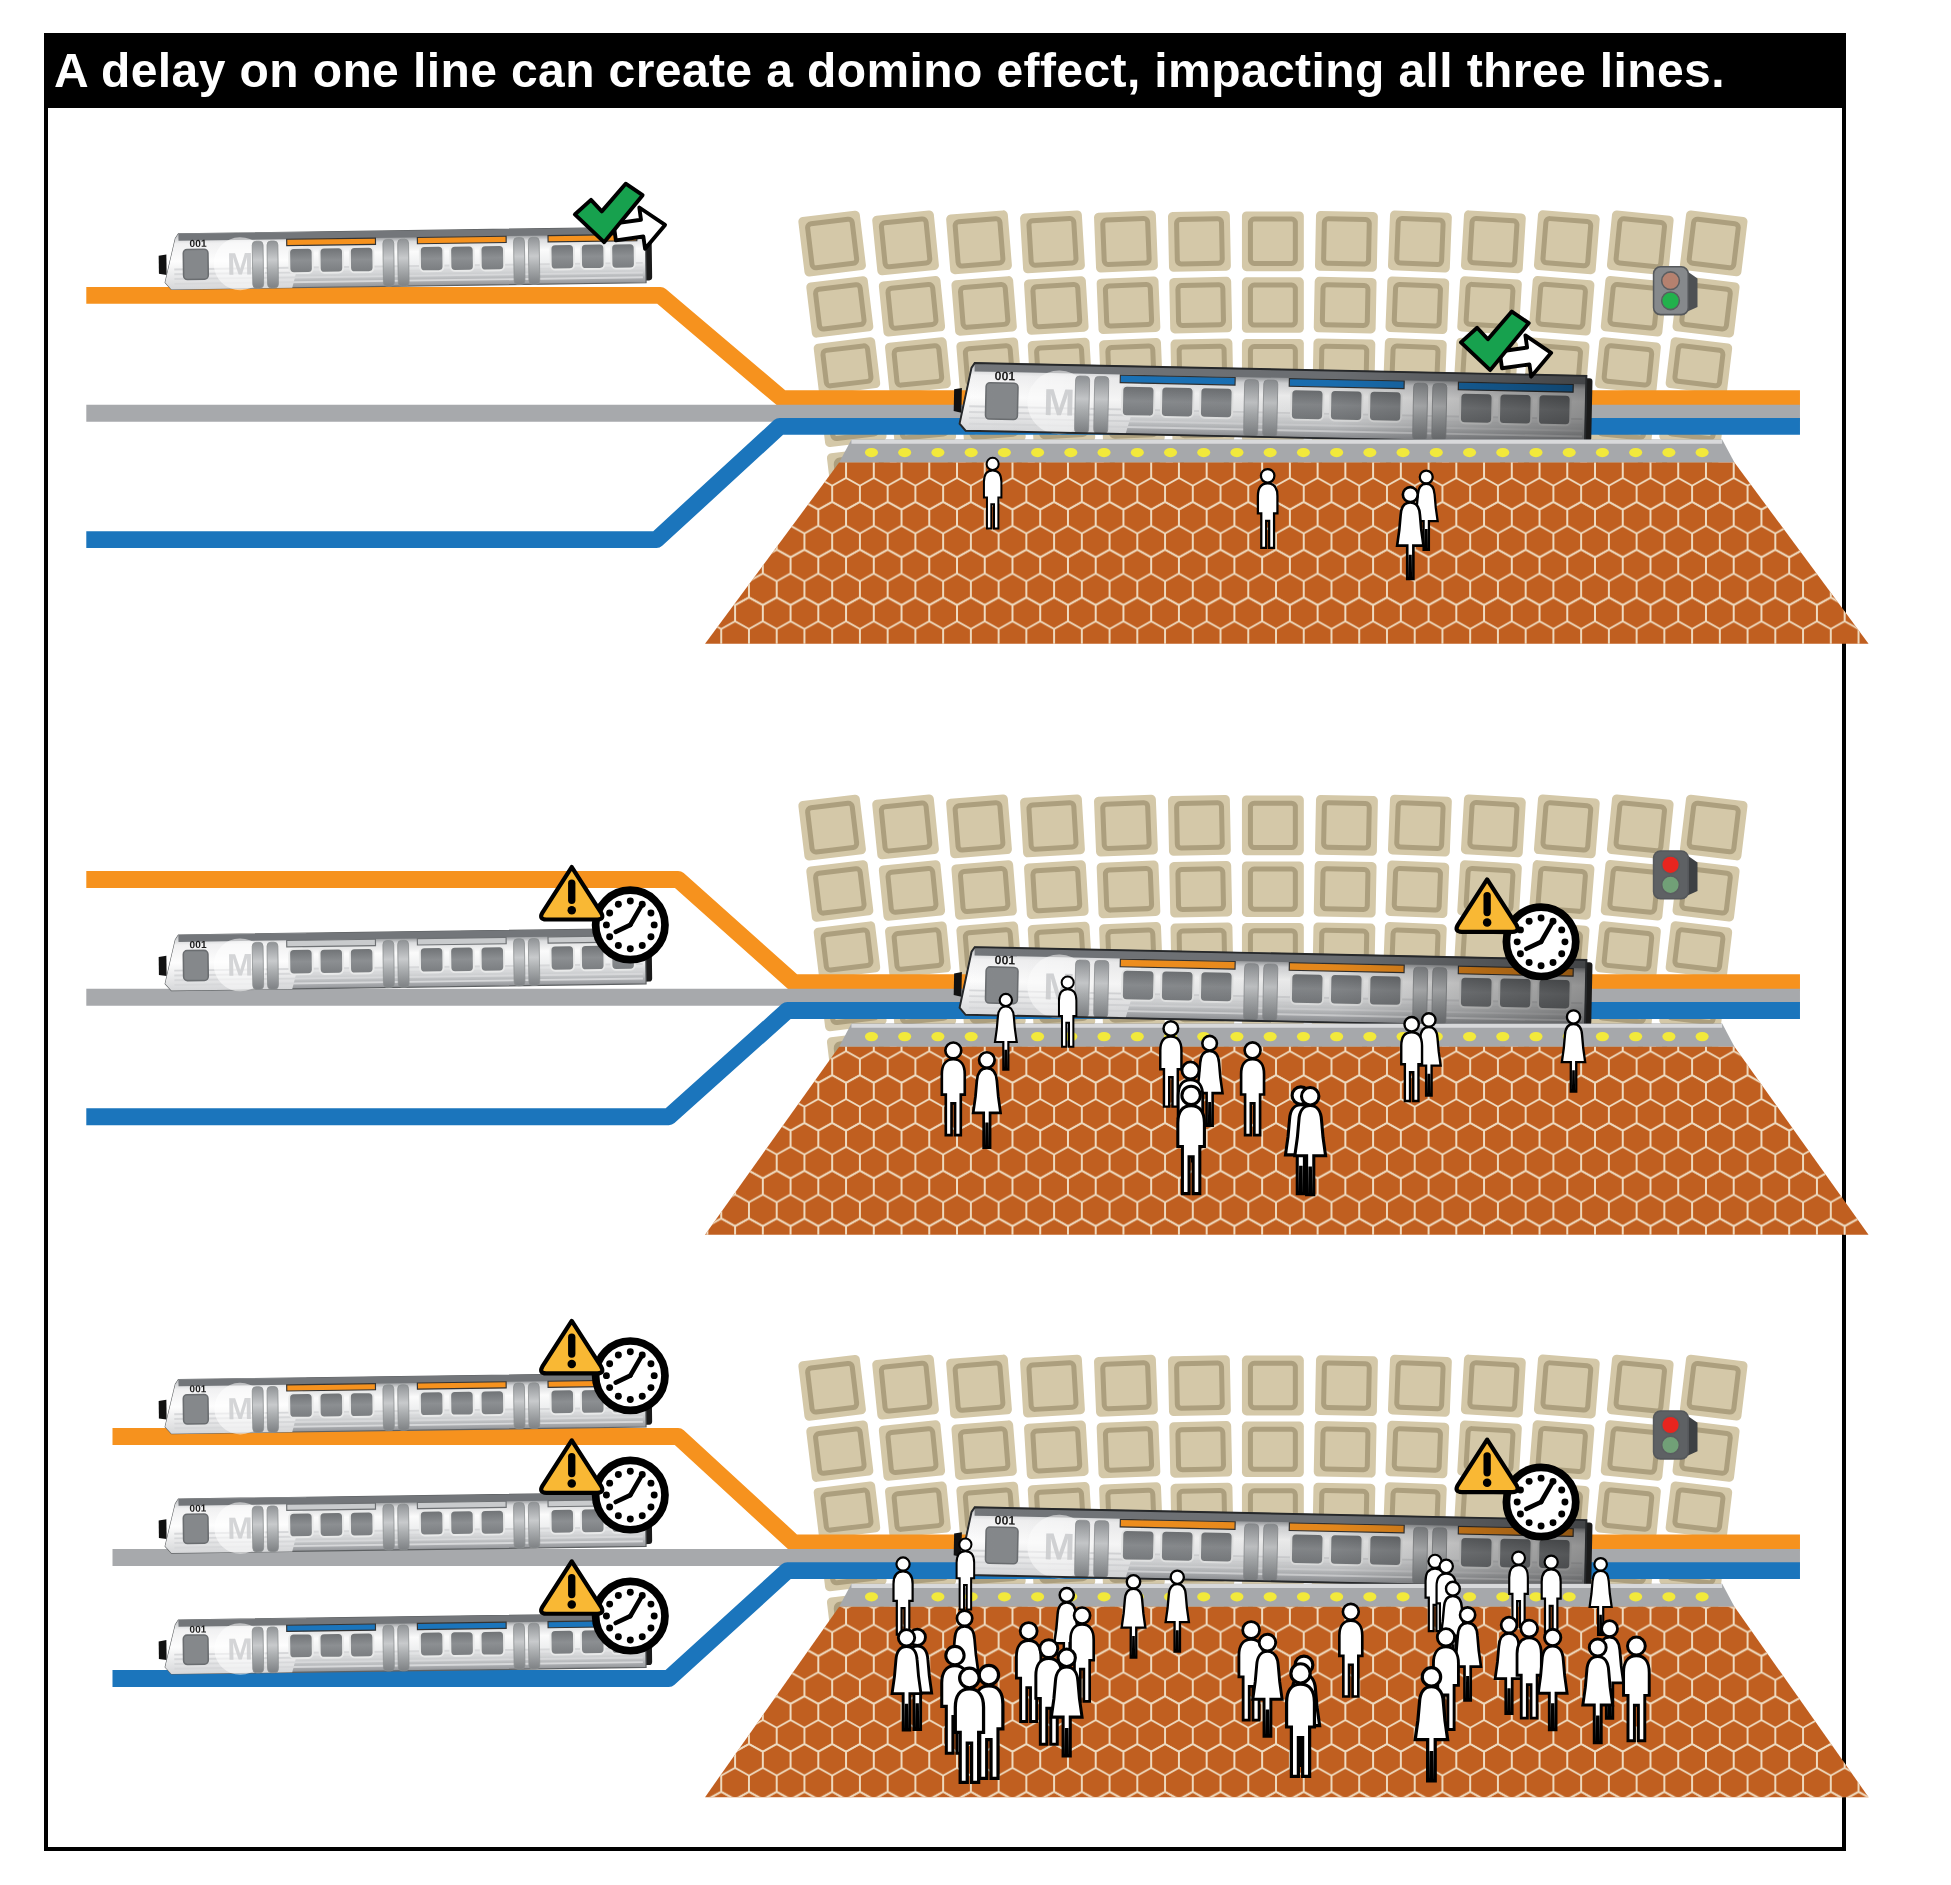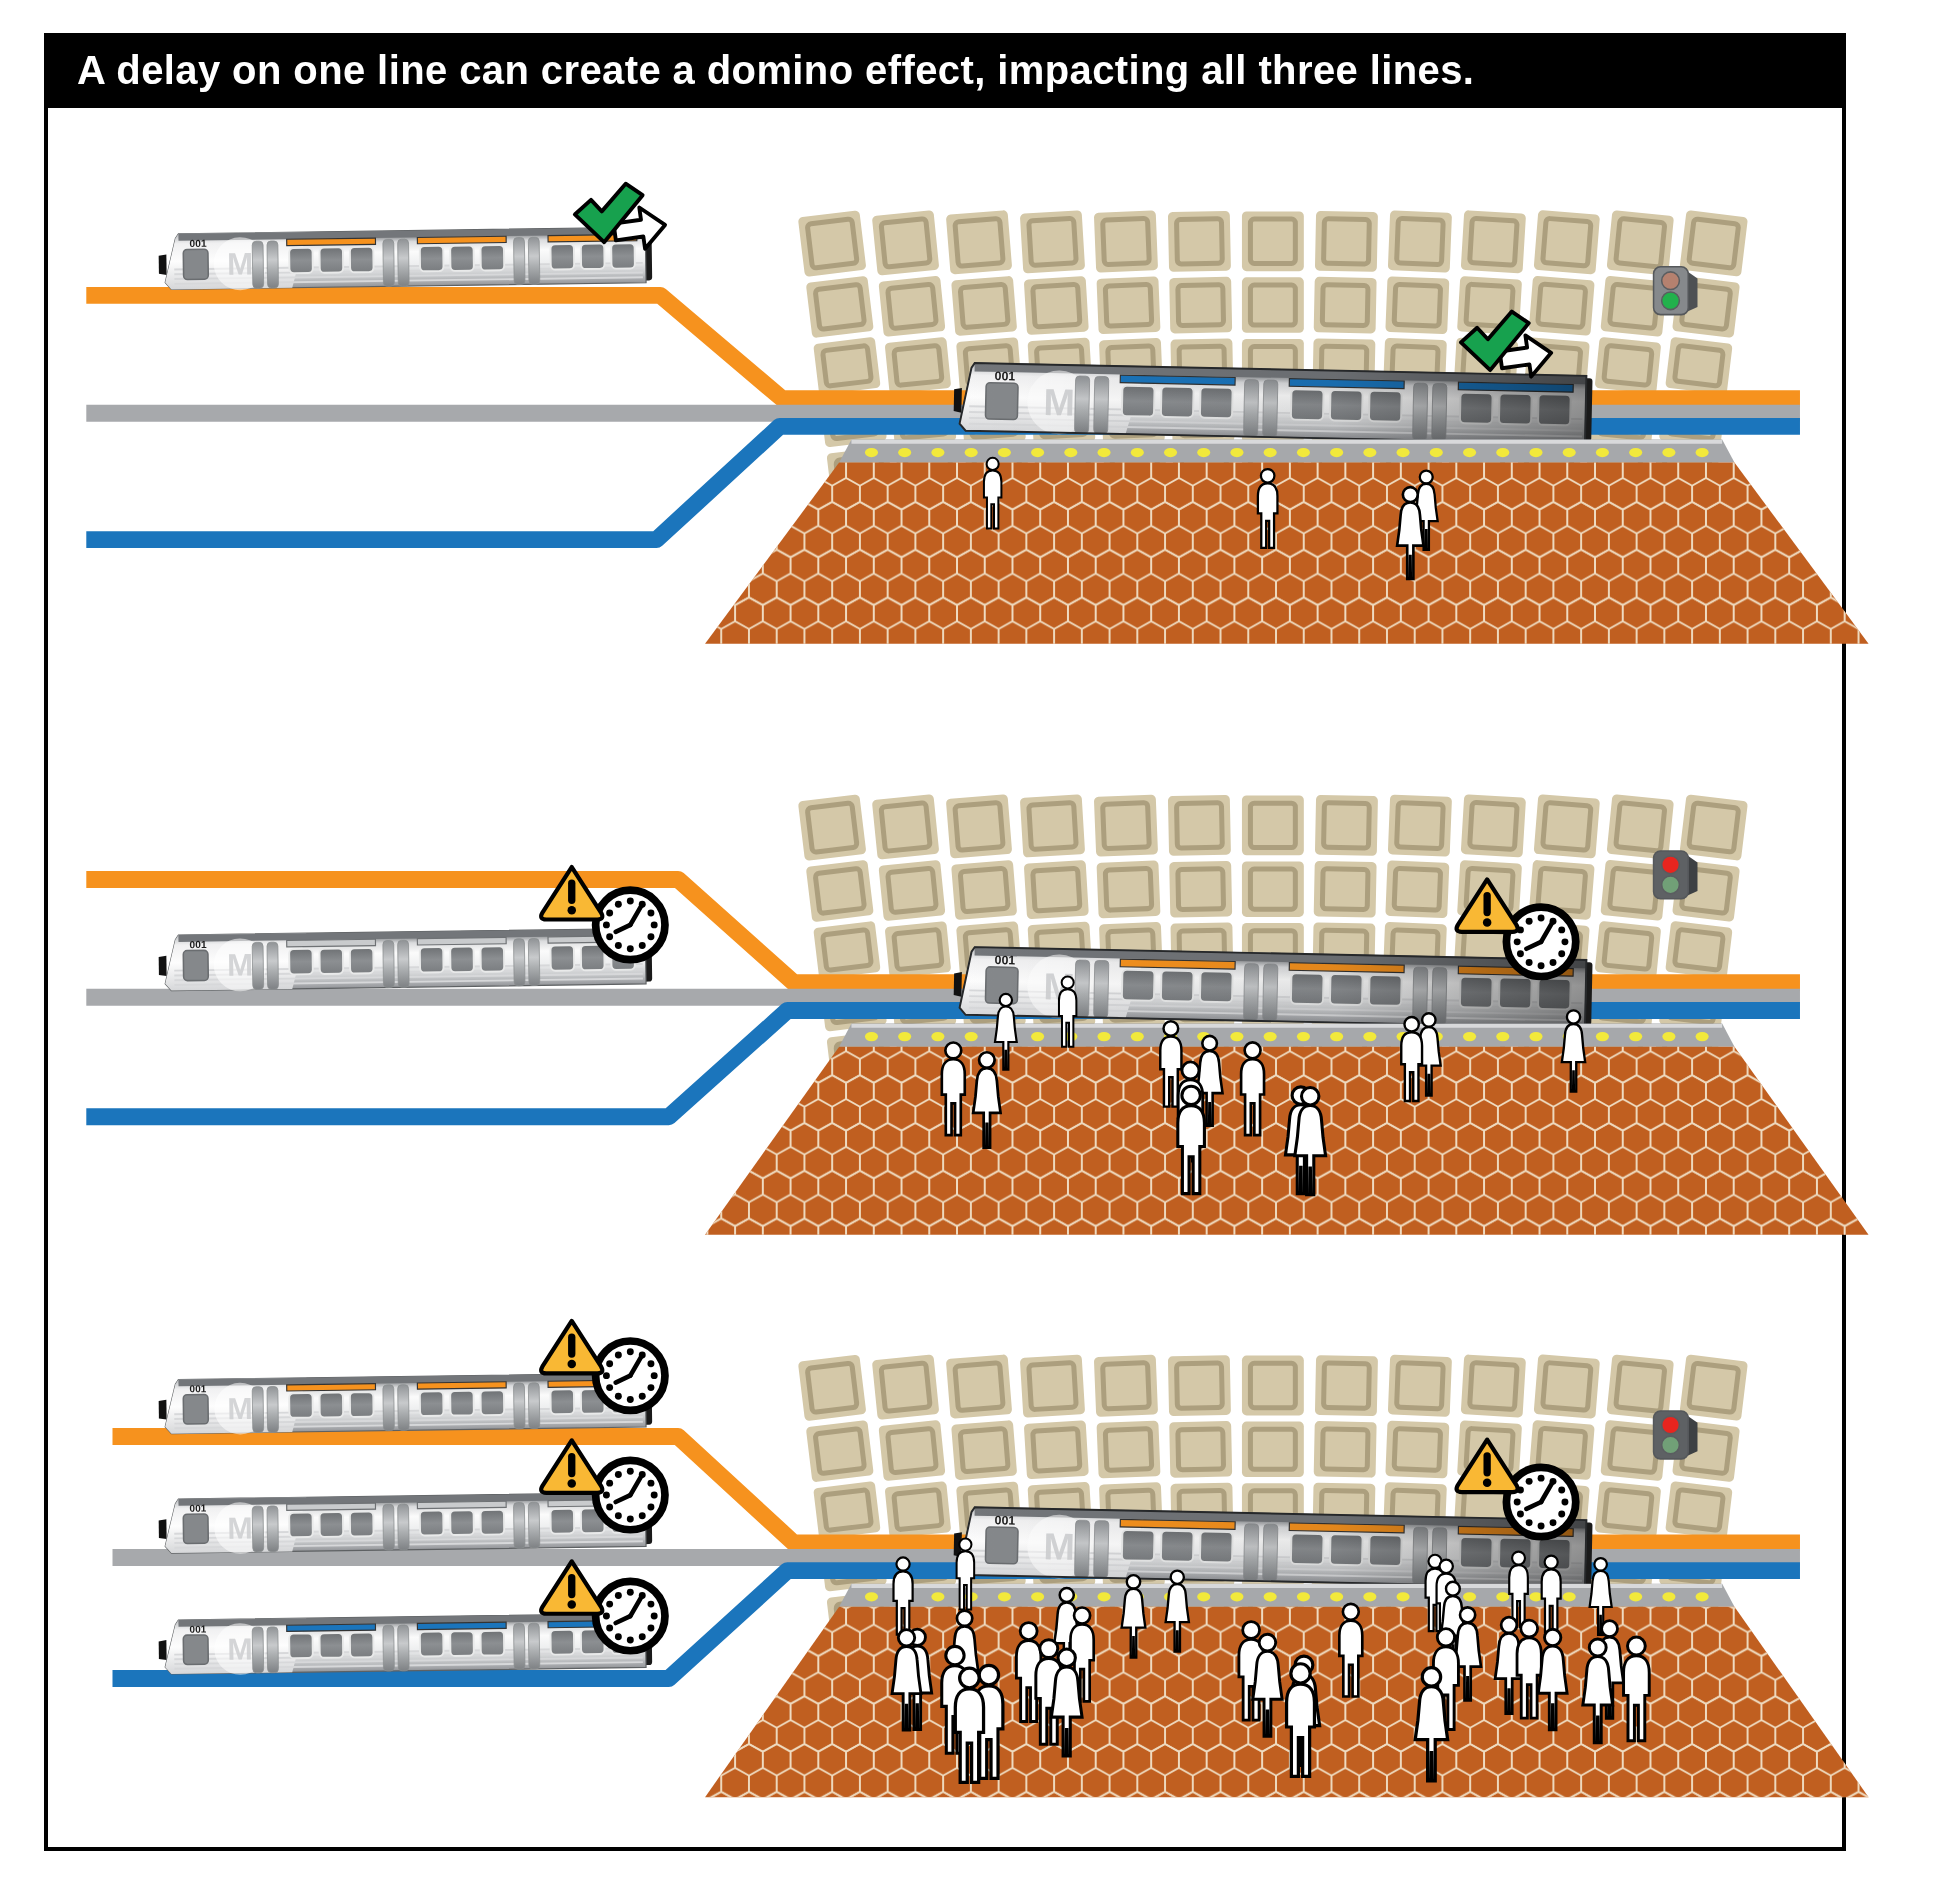--- a/index.html
+++ b/index.html
@@ -2,21 +2,21 @@
 <html style="font-size:12.3px"><head>
 <meta charset="utf-8">
 <style>
   html,body{margin:0;padding:0;background:#ffffff;}
   #canvas{position:relative;width:1951px;height:1886px;background:#ffffff;overflow:hidden;
           font-family:"Liberation Sans", sans-serif;}
   #frame{position:absolute;left:44px;top:33px;width:1802px;height:1818px;
          border:4.6px solid #000;box-sizing:border-box;}
   #titlebar{position:absolute;left:44px;top:33px;width:1802px;height:75px;background:#000;
             box-sizing:border-box;display:flex;align-items:center;}
-  #titlebar span{color:#fff;font-weight:bold;font-size:40px;padding-left:33px;letter-spacing:0.4px;
+  #titlebar span{color:#fff;font-weight:bold;font-size:48px;padding-left:10px;letter-spacing:0.4px;
                  font-family:"Liberation Sans", sans-serif;}
   #art{position:absolute;left:0;top:0;}
   text{font-family:"Liberation Sans", sans-serif;}
 </style>
 </head>
 <body>
 
 <div id="canvas">
   <div id="frame"></div>
   <div id="titlebar">

